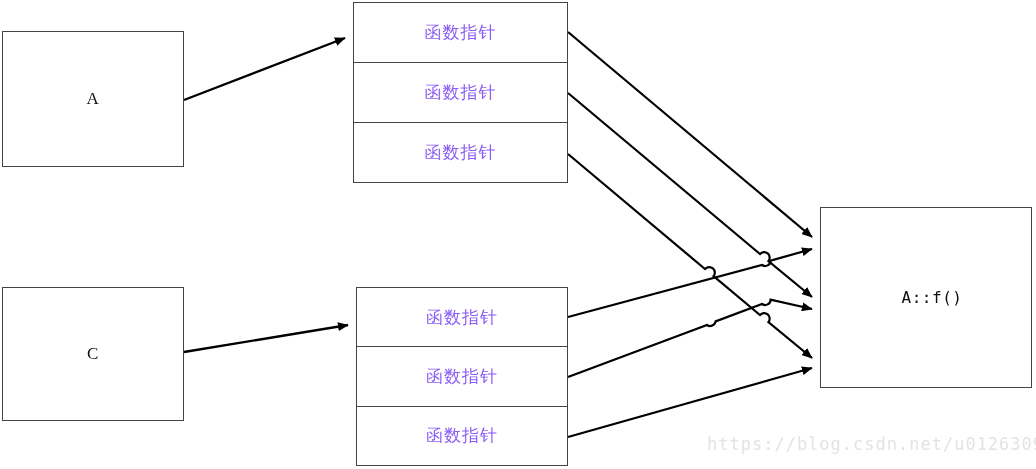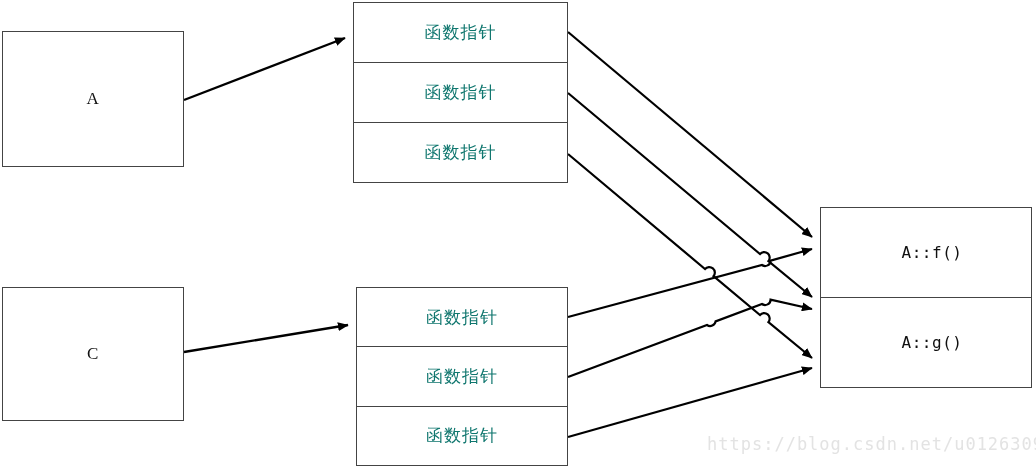--- a/index.html
+++ b/index.html
@@ -55,21 +55,21 @@
     justify-content: center;
     border-bottom: 1.5px solid #444444;
     background: #ffffff;
   }
   .vtable-row:last-child {
     border-bottom: none;
   }
   .vtable-row-label {
     font-family: "DejaVu Sans", "Liberation Sans", sans-serif;
     font-size: 17px;
-    color: #0f766e;
+    color: #8b5cf6;
     letter-spacing: 1px;
   }
   .impl-row-label {
     font-family: "DejaVu Sans Mono", "Liberation Mono", monospace;
     font-size: 16px;
     color: #101010;
     letter-spacing: 0.5px;
     margin-left: 12px;
   }
   .watermark {
@@ -152,20 +152,17 @@
     </div>
     <div class="vtable-row">
       <span class="vtable-row-label">函数指针</span>
     </div>
   </div>
 
   <div class="vtable" style="left:820px; top:207px; width:212px; height:181px;">
     <div class="vtable-row">
       <span class="impl-row-label">A::f()</span>
     </div>
-    <div class="vtable-row">
-      <span class="impl-row-label">A::g()</span>
-    </div>
   </div>
 
   <div class="watermark" style="left:707px; top:434px;">https://blog.csdn.net/u012630961</div>
 
 </div>
 
 </body></html>

